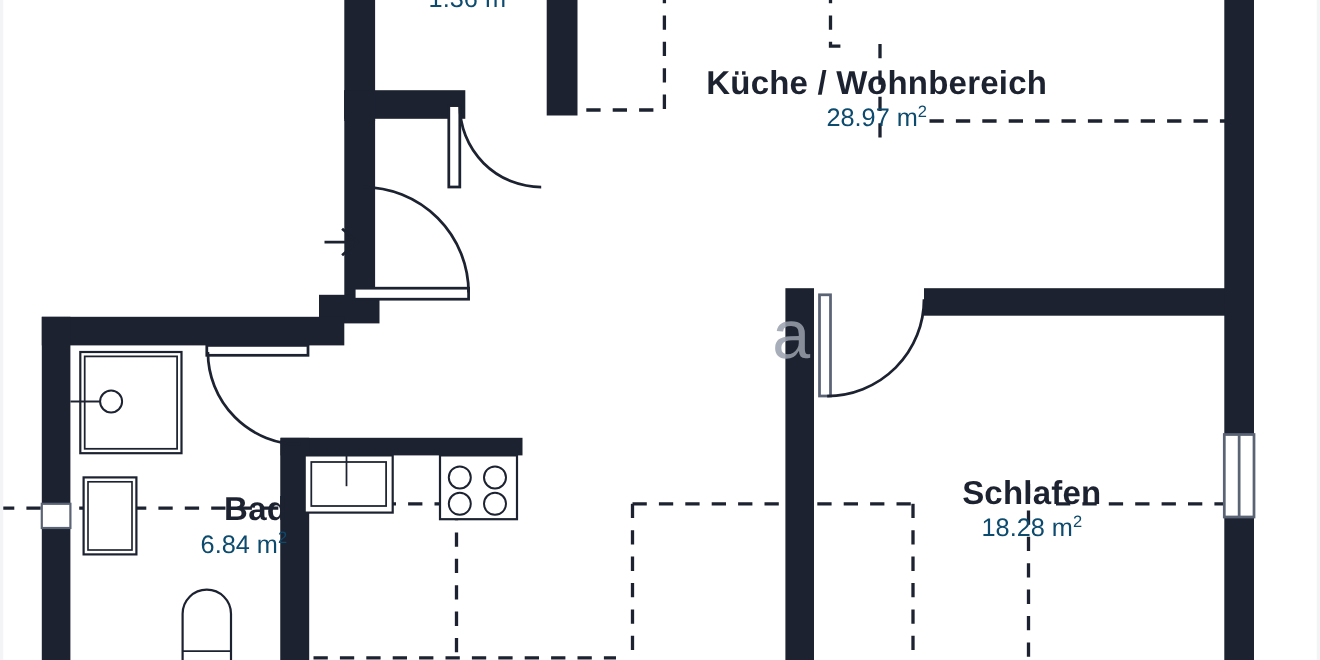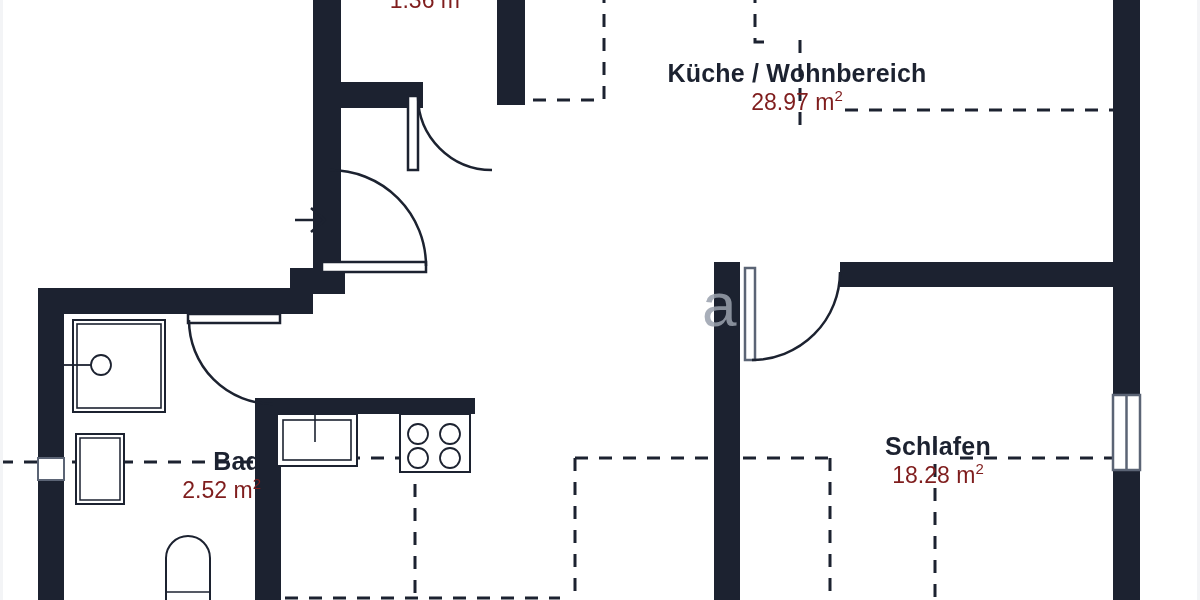--- a/index.html
+++ b/index.html
@@ -27,30 +27,30 @@
   }
   .room-label {
     position: absolute;
     text-align: center;
     white-space: nowrap;
     pointer-events: none;
   }
   .room-name {
     font-family: "Liberation Sans", sans-serif;
     font-weight: bold;
-    font-size: 25px;
+    font-size: 30px;
     color: #1c2230;
     letter-spacing: 0.2px;
     line-height: 1.05;
   }
   .room-area {
     font-family: "Liberation Sans", sans-serif;
     font-weight: 400;
     font-size: 23px;
-    color: #7f1d1d;
+    color: #0c4a6e;
     line-height: 1.15;
     margin-top: 1px;
   }
   .room-area .sup {
     font-size: 15px;
     vertical-align: super;
   }
   
   .watermark {
     position: absolute;
@@ -229,21 +229,21 @@
   <div class="room-label" style="left:838px; top:433px; width:200px;">
     <div class="room-name">Schlafen</div>
     <div class="room-area">
       <span>18.28</span><span> </span><span>m</span><span class="sup">2</span>
     </div>
   </div>
 
   <div class="room-label" style="left:61px; top:448px; width:200px;text-align:right;">
     <div class="room-name">Bad</div>
     <div class="room-area">
-      <span>2.52</span><span> </span><span>m</span><span class="sup">2</span>
+      <span>6.84</span><span> </span><span>m</span><span class="sup">2</span>
     </div>
   </div>
 
   <div class="watermark" style="left:702px; top:274px;">a</div>
 
   <div class="edge-fade" style="left:0px;"></div>
   <div class="edge-fade" style="left:1197px;"></div>
 
 </div>
 

